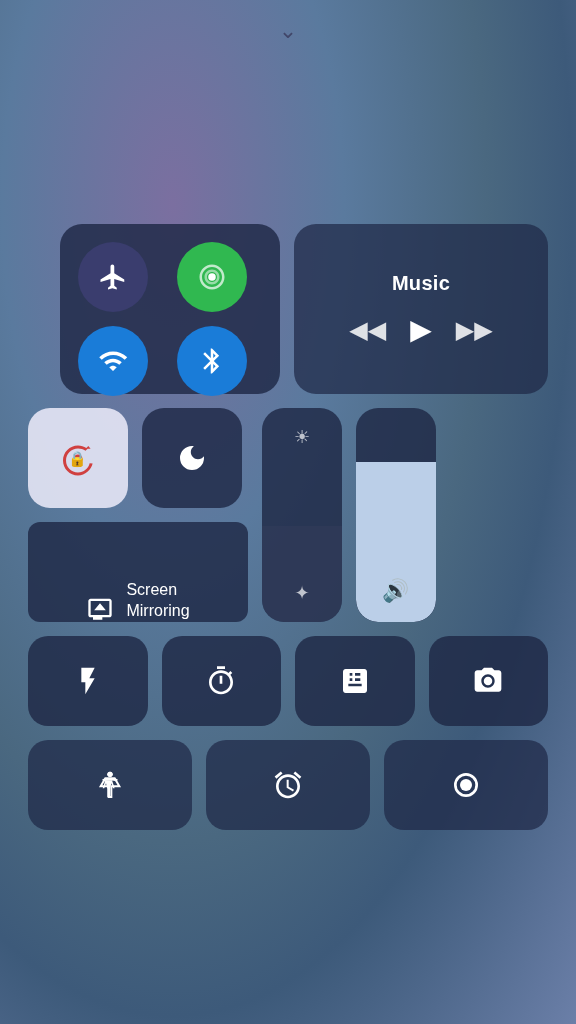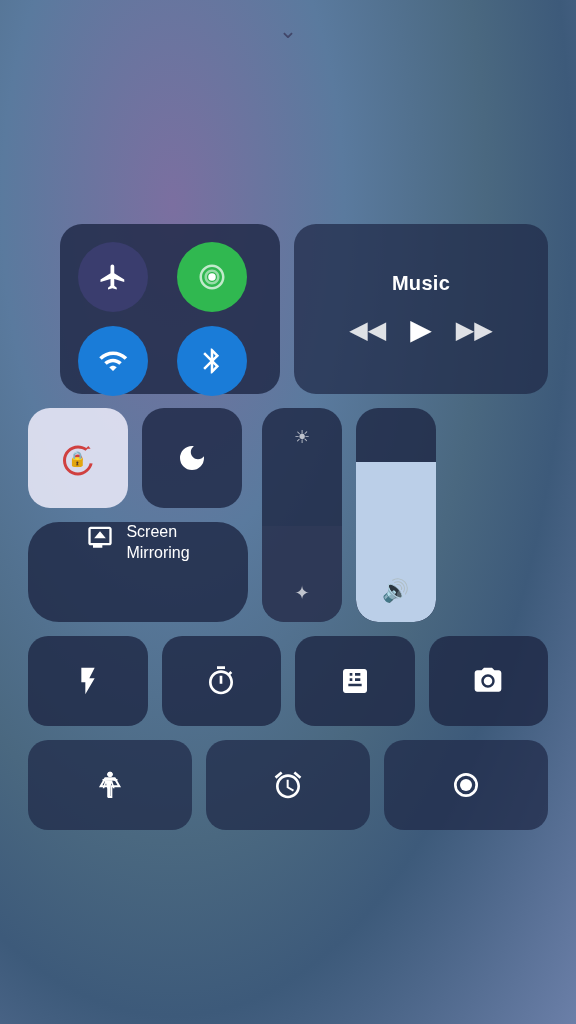--- a/index.html
+++ b/index.html
@@ -139,23 +139,23 @@
     }
 
     .small-tile.rotation {
       background: rgba(230, 230, 245, 0.9);
     }
 
     .screen-mirror-tile {
       width: 220px;
       height: 100px;
       background: rgba(30, 40, 70, 0.82);
-      border-radius: 31px;
-      display: flex;
-      align-items: flex-start;
+      border-radius: 12px;
+      display: flex;
+      align-items: flex-end;
       justify-content: center;
       gap: 12px;
       cursor: pointer;
     }
 
     .screen-mirror-tile svg { width: 28px; height: 28px; fill: white; }
 
     .screen-mirror-text {
       color: white;
       font-size: 16px;

